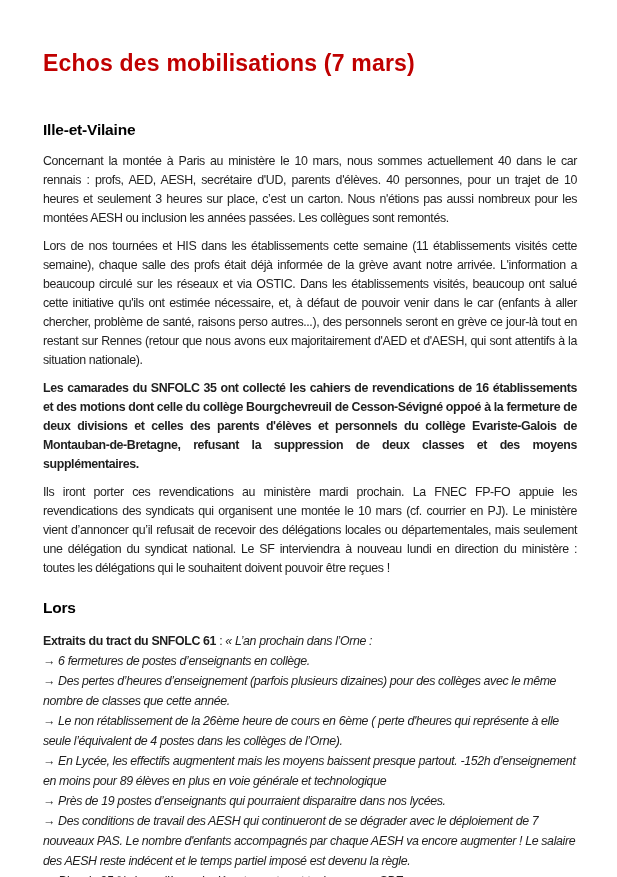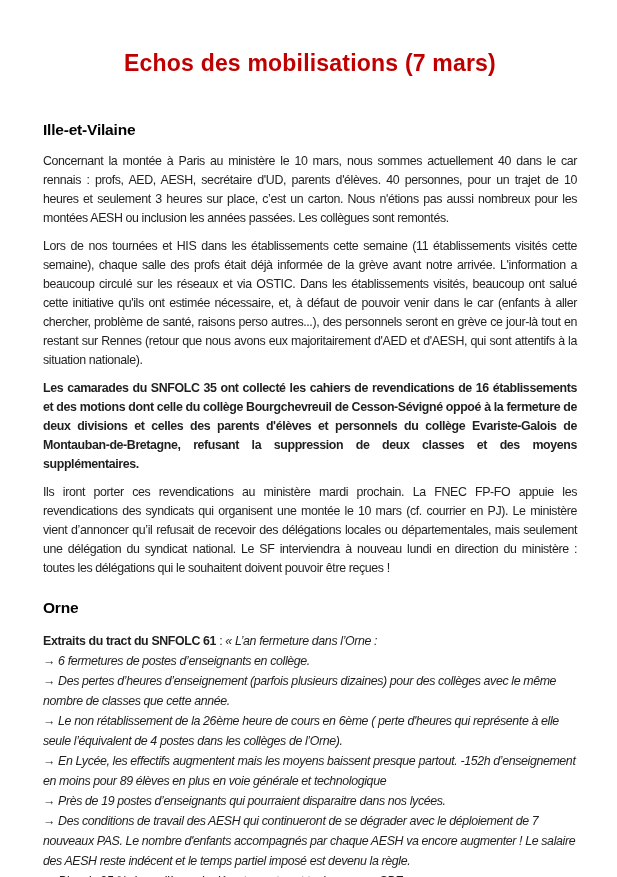--- a/index.html
+++ b/index.html
@@ -15,21 +15,21 @@
     color: #1f1f1f;
   }
   .page {
     box-sizing: border-box;
     width: 617px;
     height: 877px;
     padding: 50px 40px 0 43px;
   }
   .doc-title {
     margin: 0;
-    text-align: center;
+    text-align: left;
     font-size: 23px;
     font-weight: bold;
     letter-spacing: 0.2px;
     color: #C00000;
   }
   .section-heading {
     margin: 0;
     font-size: 15.5px;
     font-weight: bold;
     color: #000000;
@@ -74,24 +74,24 @@
     <p class="body-par">Concernant la montée à Paris au ministère le 10 mars, nous sommes actuellement 40 dans le car rennais : profs, AED, AESH, secrétaire d'UD, parents d'élèves. 40 personnes, pour un trajet de 10 heures et seulement 3 heures sur place, c’est un carton. Nous n'étions pas aussi nombreux pour les montées AESH ou inclusion les années passées. Les collègues sont remontés.</p>
 
     <p class="body-par">Lors de nos tournées et HIS dans les établissements cette semaine (11 établissements visités cette semaine), chaque salle des profs était déjà informée de la grève avant notre arrivée. L'information a beaucoup circulé sur les réseaux et via OSTIC. Dans les établissements visités, beaucoup ont salué cette initiative qu'ils ont estimée nécessaire, et, à défaut de pouvoir venir dans le car (enfants à aller chercher, problème de santé, raisons perso autres...), des personnels seront en grève ce jour-là tout en restant sur Rennes (retour que nous avons eux majoritairement d'AED et d'AESH, qui sont attentifs à la situation nationale).</p>
 
     <p class="body-par bold">Les camarades du SNFOLC 35 ont collecté les cahiers de revendications de 16 établissements et des motions dont celle du collège Bourgchevreuil de Cesson-Sévigné oppoé à la fermeture de deux divisions et celles des parents d'élèves et personnels du collège Evariste-Galois de Montauban-de-Bretagne, refusant la suppression de deux classes et des moyens supplémentaires.</p>
 
     <p class="body-par">Ils iront porter ces revendications au ministère mardi prochain. La FNEC FP-FO appuie les revendications des syndicats qui organisent une montée le 10 mars (cf. courrier en PJ). Le ministère vient d’annoncer qu’il refusait de recevoir des délégations locales ou départementales, mais seulement une délégation du syndicat national. Le SF interviendra à nouveau lundi en direction du ministère : toutes les délégations qui le souhaitent doivent pouvoir être reçues !</p>
   </section>
 
   <section>
-    <h2 class="section-heading heading-orne">Orne</h2>
+    <h2 class="section-heading heading-orne">Lors</h2>
 
     <p class="tract-intro">
-      <span class="intro-bold">Extraits du tract du SNFOLC 61</span><span> : </span><span class="intro-italic">« L’an fermeture dans l’Orne :</span>
+      <span class="intro-bold">Extraits du tract du SNFOLC 61</span><span> : </span><span class="intro-italic">« L’an prochain dans l’Orne :</span>
     </p>
 
     <div class="tract-items">
       <div class="tract-item">→ 6 fermetures de postes d’enseignants en collège.</div>
       <div class="tract-item">→ Des pertes d’heures d’enseignement (parfois plusieurs dizaines) pour des collèges avec le même nombre de classes que cette année.</div>
       <div class="tract-item">→ Le non rétablissement de la 26ème heure de cours en 6ème ( perte d'heures qui représente à elle seule l’équivalent de 4 postes dans les collèges de l’Orne).</div>
       <div class="tract-item">→ En Lycée, les effectifs augmentent mais les moyens baissent presque partout. -152h d’enseignement en moins pour 89 élèves en plus en voie générale et technologique</div>
       <div class="tract-item">→ Près de 19 postes d’enseignants qui pourraient disparaitre dans nos lycées.</div>
       <div class="tract-item">→ Des conditions de travail des AESH qui continueront de se dégrader avec le déploiement de 7 nouveaux PAS. Le nombre d'enfants accompagnés par chaque AESH va encore augmenter ! Le salaire des AESH reste indécent et le temps partiel imposé est devenu la règle.</div>
       <div class="tract-item">→ Plus de 25 % des collèges du département sont toujours sans CPE.</div>

